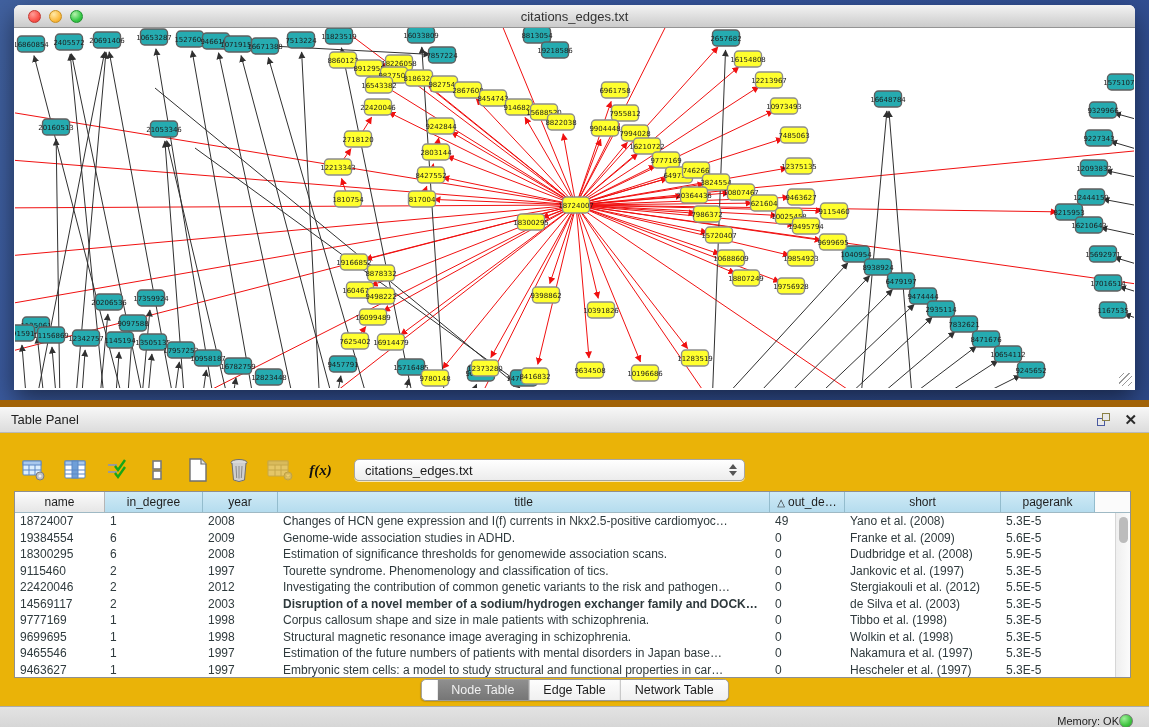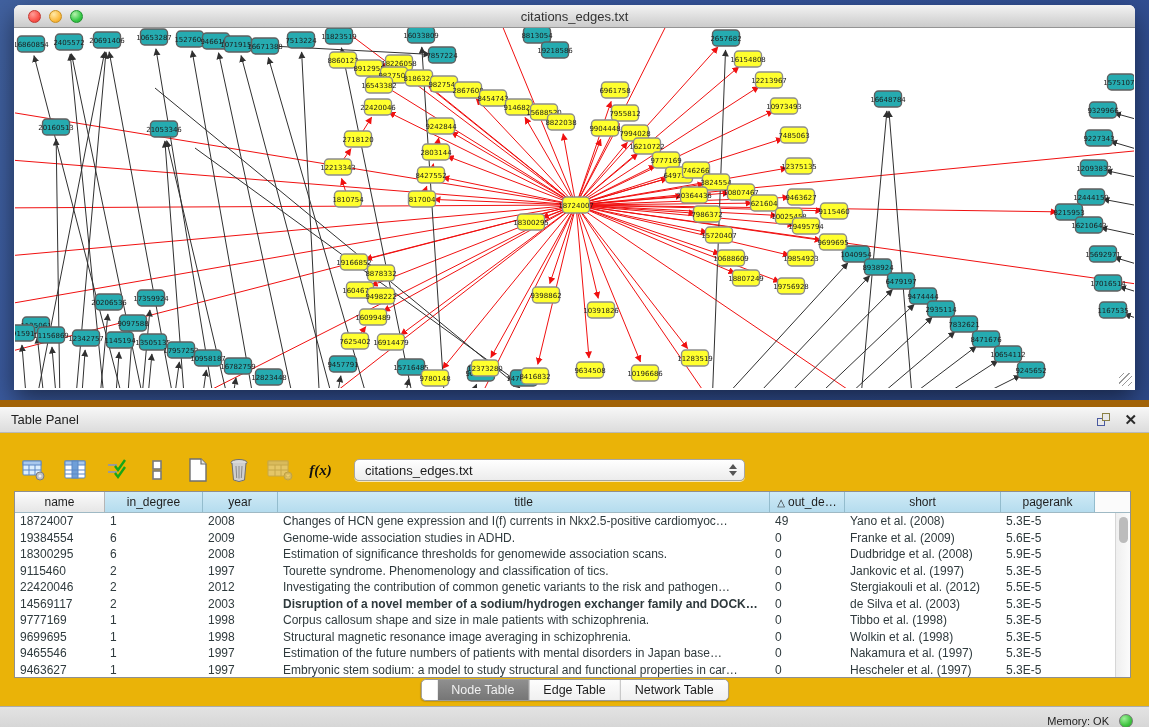--- a/index.html
+++ b/index.html
@@ -79,21 +79,21 @@
           background:#fff; box-shadow:0 1px 1px rgba(0,0,0,.15); }
   .tab { padding:0 14px; font-size:12.5px; display:flex; align-items:center; cursor:pointer;
          background:linear-gradient(#fdfdfd,#f0f0f0); color:#1c1c1c; border-right:1px solid #b5b5b5; }
   .tab:last-child { border-right:none; }
   .tab.active { background:linear-gradient(#8f8f8f,#767676); color:#f1f1f1;margin-left:16px; }
 
   
   .statusbar { position:absolute; left:0; top:299px; width:100%; height:28px;
                background:linear-gradient(#e3e3e3,#d2d2d2); border-top:1px solid #ababab;
                display:flex; align-items:center; justify-content:flex-end; }
-  .statusbar .mem-label { font-size:11px; color:#222; margin-right:10px; }
+  .statusbar .mem-label { font-size:11px; color:#222; margin-right:0; }
   .mem-dot { width:14px; height:14px; border-radius:50%; margin-right:16px;
              background:radial-gradient(circle at 35% 30%, #9ef09a,#3fc43f 60%,#26a326); border:1px solid #777; }
 </style>
 </head>
 <body>
 
 <div class="page">
 
   <div class="desktop">
 
@@ -936,21 +936,21 @@
             <div class="td" style="width: 75px;">1997</div>
             <div class="td" style="width: 492px;">Estimation of the future numbers of patients with mental disorders in Japan base…</div>
             <div class="td" style="width: 75px;">0</div>
             <div class="td" style="width: 156px;">Nakamura et al. (1997)</div>
             <div class="td" style="width: 94px;">5.3E-5</div>
           </div>
           <div class="tr">
             <div class="td" style="width: 90px;">9463627</div>
             <div class="td" style="width: 98px;">1</div>
             <div class="td" style="width: 75px;">1997</div>
-            <div class="td" style="width: 492px;">Embryonic stem sodium: a model to study structural and functional properties in car…</div>
+            <div class="td" style="width: 492px;">Embryonic stem cells: a model to study structural and functional properties in car…</div>
             <div class="td" style="width: 75px;">0</div>
             <div class="td" style="width: 156px;">Hescheler et al. (1997)</div>
             <div class="td" style="width: 94px;">5.3E-5</div>
           </div>
         </div>
       <div class="vscroll">
           <div class="thumb"></div>
         </div>
     </div>
 

